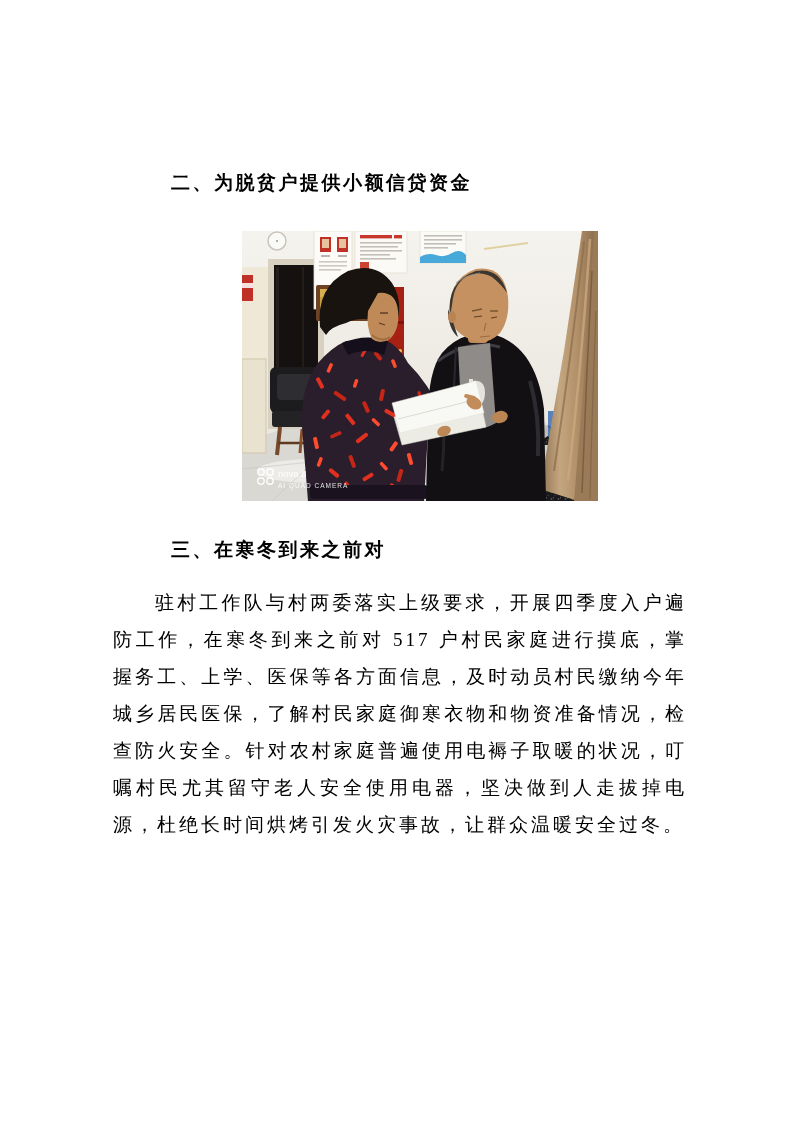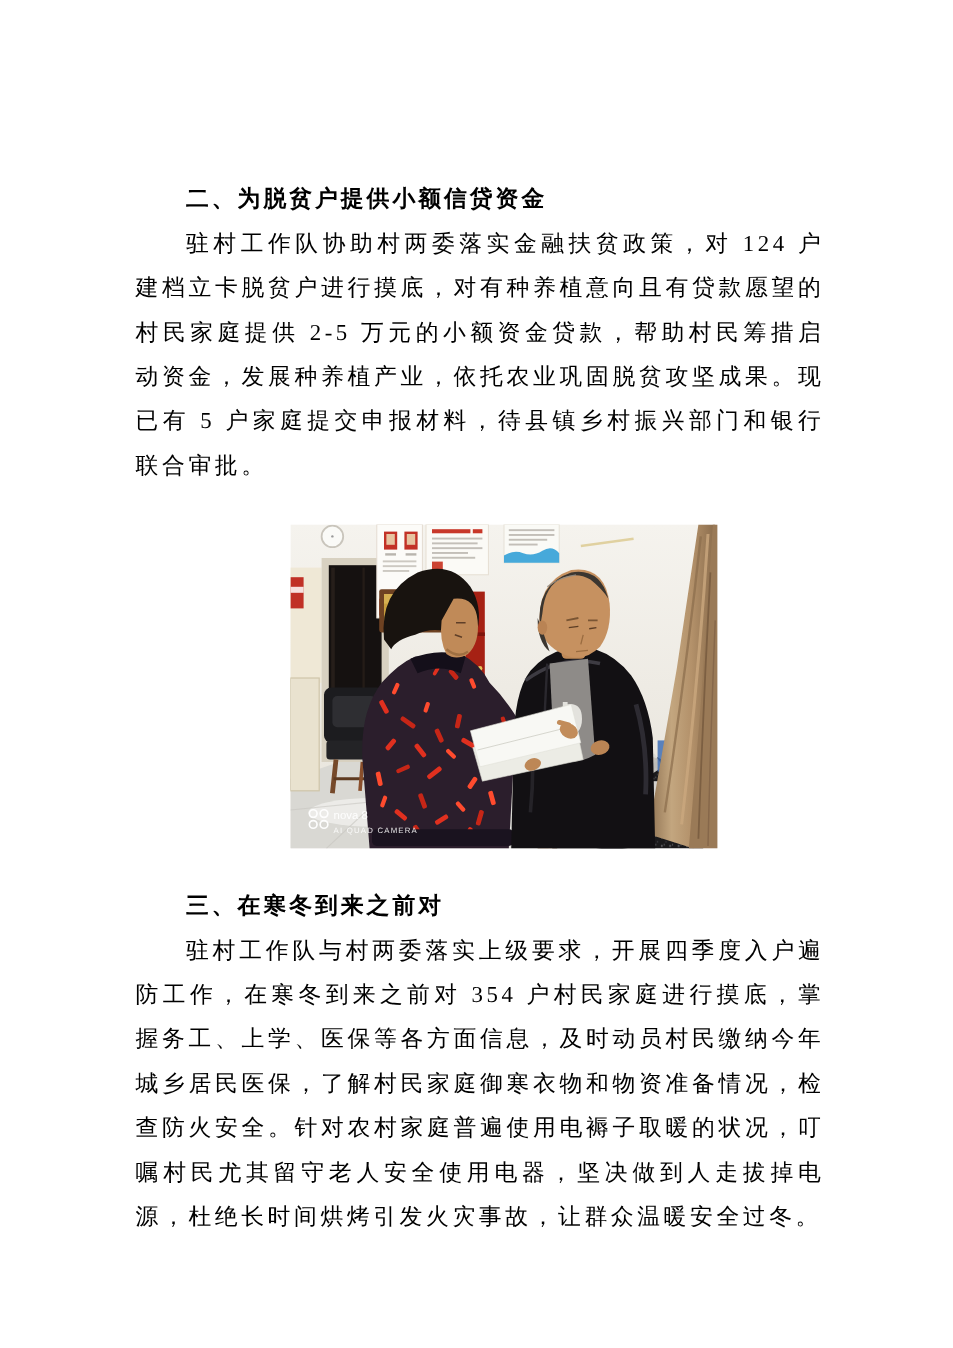--- a/index.html
+++ b/index.html
@@ -8,21 +8,21 @@
     background:#ffffff;
     font-family:"Liberation Serif","DejaVu Serif",serif;
     position:relative;overflow:hidden;color:#000;
   }
   .page{
     position:absolute;left:113px;top:148px;width:574px;
   }
   .sec-heading{
     font-family:"Liberation Sans","DejaVu Sans",sans-serif;
     font-weight:bold;font-size:19px;line-height:37px;
-    letter-spacing:2.5px;text-indent:42px;margin:0;color:#000;
+    letter-spacing:2.5px;text-indent:42px;margin:16px;color:#000;
   }
   .sec-para{
     font-size:19px;line-height:37px;letter-spacing:3px;
     text-align:justify;text-align-last:left;text-justify:inter-character;
     text-indent:42px;margin:0;color:#000;
   }
   figure.photo{
     margin:18px 0 18px 117px;width:420px;height:270px;padding:12px;
     line-height:0;
   }
@@ -35,21 +35,20 @@
     font-size:6.5px;letter-spacing:1px;fill:#ffffff;opacity:.88;
   }
 </style>
 </head>
 <body>
 
 <div class="page">
 
   <div class="sec-heading">二、为脱贫户提供小额信贷资金</div>
 
-  <p class="sec-para">驻村工作队协助村两委落实金融扶贫政策，对 124 户建档立卡脱贫户进行摸底，对有种养植意向且有贷款愿望的村民家庭提供 2-5 万元的小额资金贷款，帮助村民筹措启动资金，发展种养植产业，依托农业巩固脱贫攻坚成果。现已有 5 户家庭提交申报材料，待县镇乡村振兴部门和银行联合审批。</p>
 
   <figure class="photo">
     <svg viewBox="0 0 356 270" width="356" height="270" role="img">
       <defs>
         <linearGradient id="wallGrad" x1="0" y1="0" x2="0" y2="1">
           <stop offset="0" stop-color="#f5f3ee"></stop>
             <stop offset="1" stop-color="#e7e3da"></stop>
         </linearGradient>
         <linearGradient id="curtainGrad" x1="0" y1="0" x2="1" y2="0">
           <stop offset="0" stop-color="#8d7050"></stop>
@@ -269,15 +268,15 @@
           </g>
           <text x="36" y="245.5" class="wm-text1">nova 8</text>
           <text x="36" y="257" class="wm-text2">AI QUAD CAMERA</text>
         </g>
       </g>
     </svg>
   </figure>
 
   <div class="sec-heading">三、在寒冬到来之前对</div>
 
-  <p class="sec-para">驻村工作队与村两委落实上级要求，开展四季度入户遍防工作，在寒冬到来之前对 354 户村民家庭进行摸底，掌握务工、上学、医保等各方面信息，及时动员村民缴纳今年城乡居民医保，了解村民家庭御寒衣物和物资准备情况，检查防火安全。针对农村家庭普遍使用电褥子取暖的状况，叮嘱村民尤其留守老人安全使用电器，坚决做到人走拔掉电源，杜绝长时间烘烤引发火灾事故，让群众温暖安全过冬。</p>
+  <p class="sec-para">驻村工作队与村两委落实上级要求，开展四季度入户遍防工作，在寒冬到来之前对 517 户村民家庭进行摸底，掌握务工、上学、医保等各方面信息，及时动员村民缴纳今年城乡居民医保，了解村民家庭御寒衣物和物资准备情况，检查防火安全。针对农村家庭普遍使用电褥子取暖的状况，叮嘱村民尤其留守老人安全使用电器，坚决做到人走拔掉电源，杜绝长时间烘烤引发火灾事故，让群众温暖安全过冬。</p>
 
 </div>
 
 </body></html>

